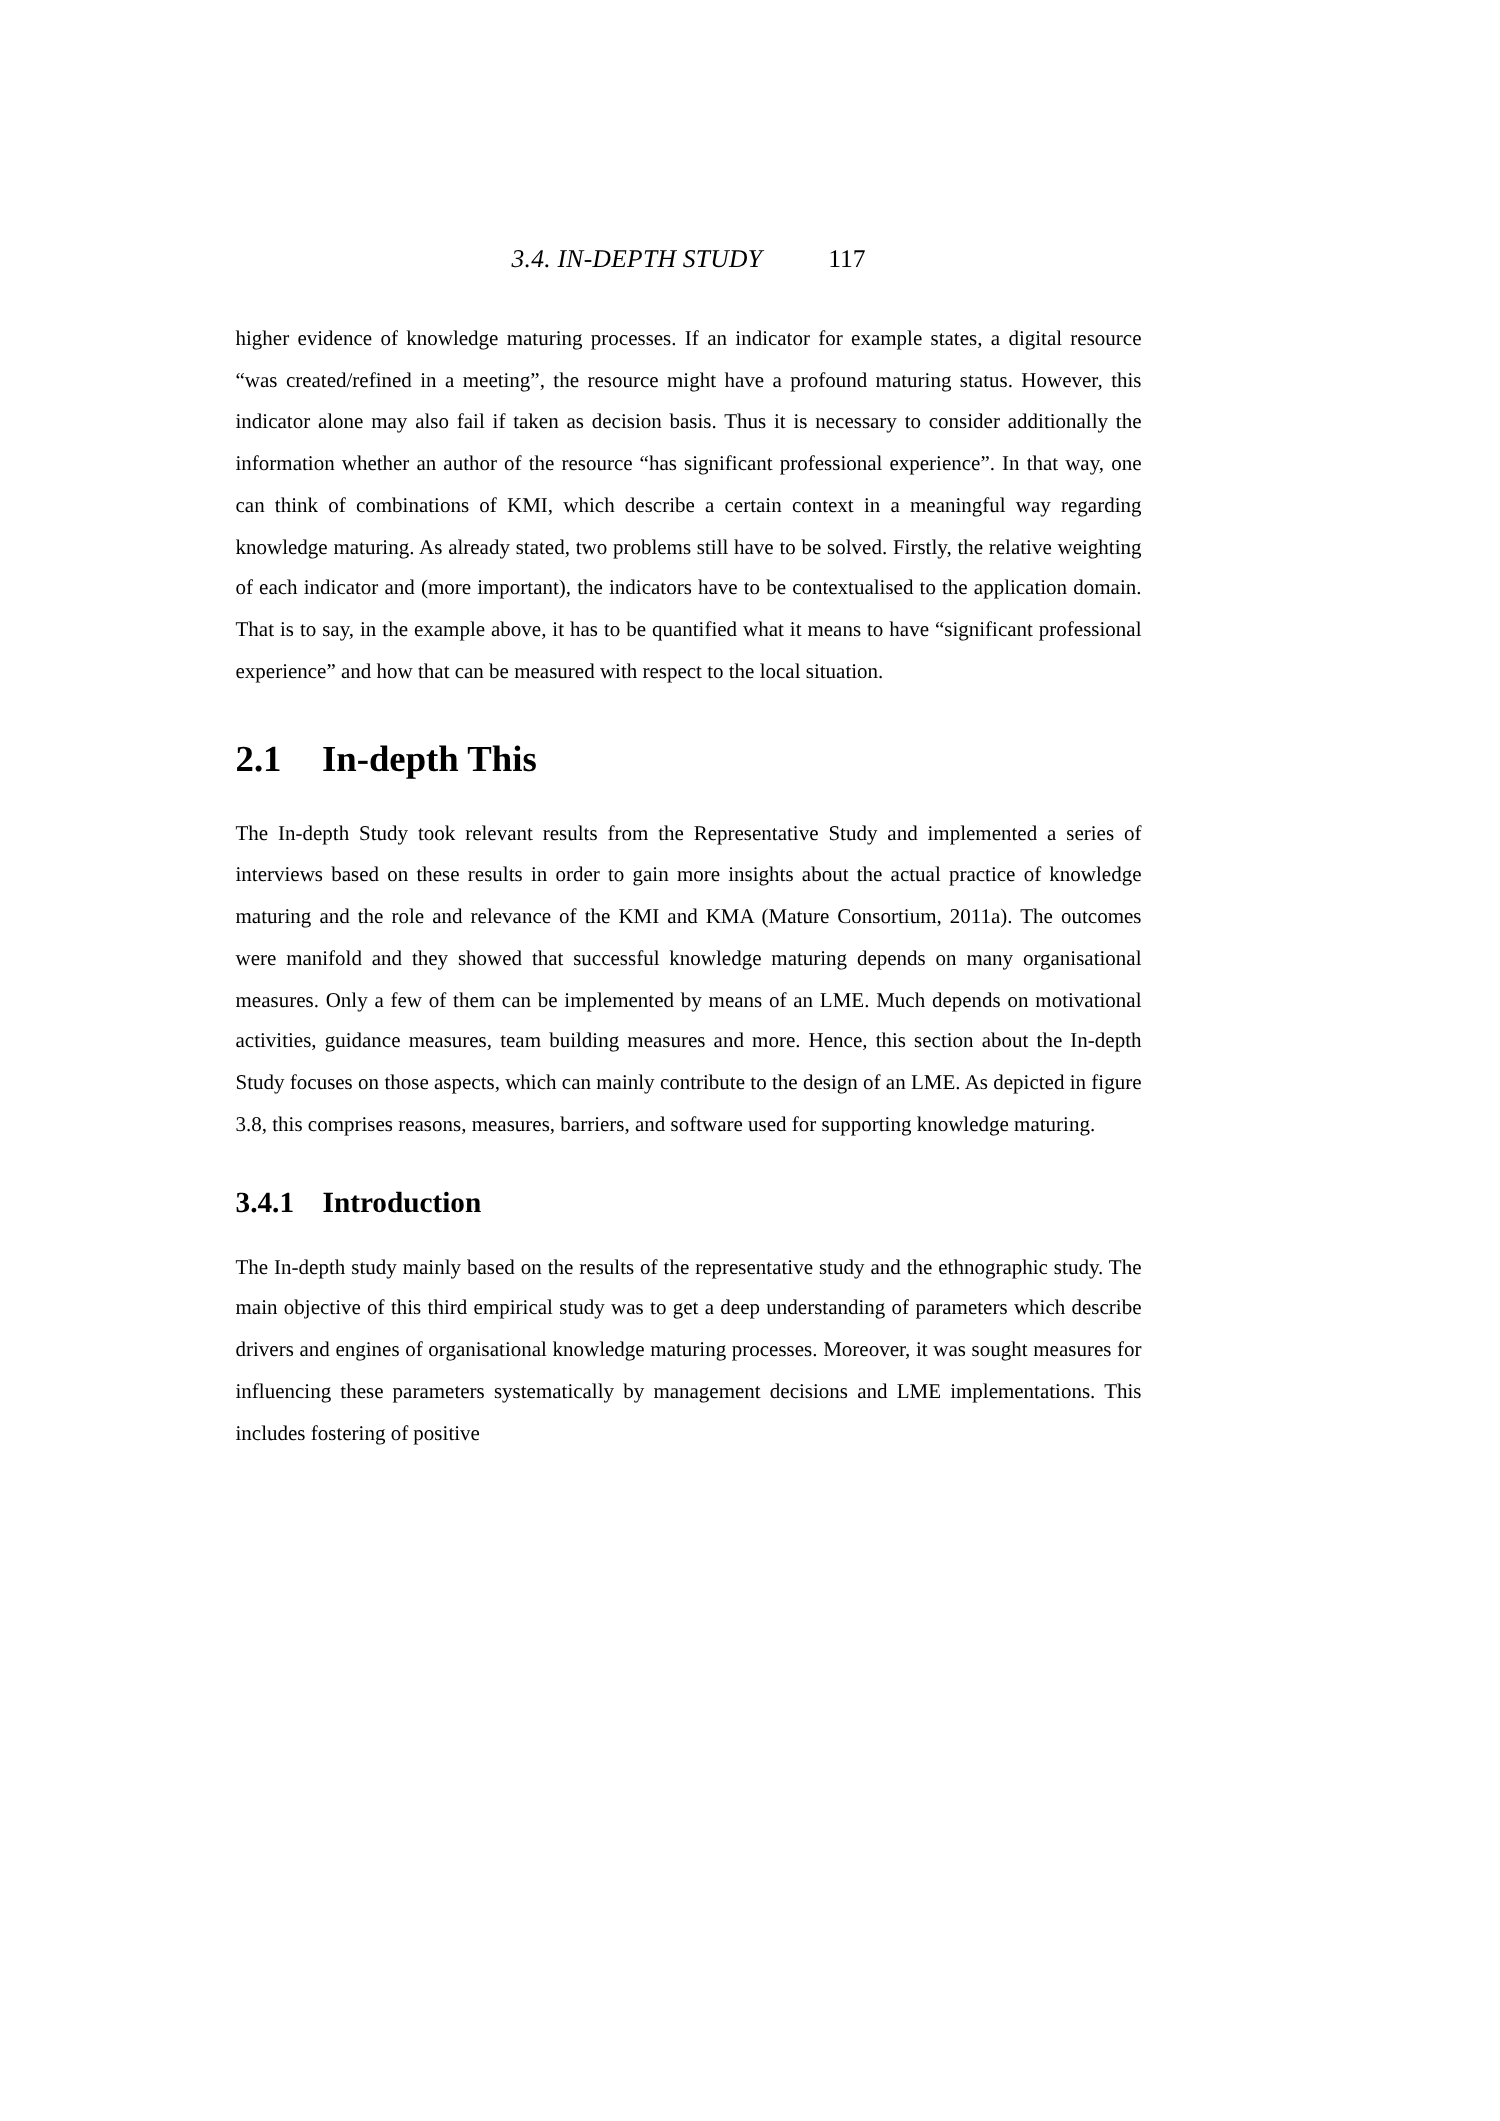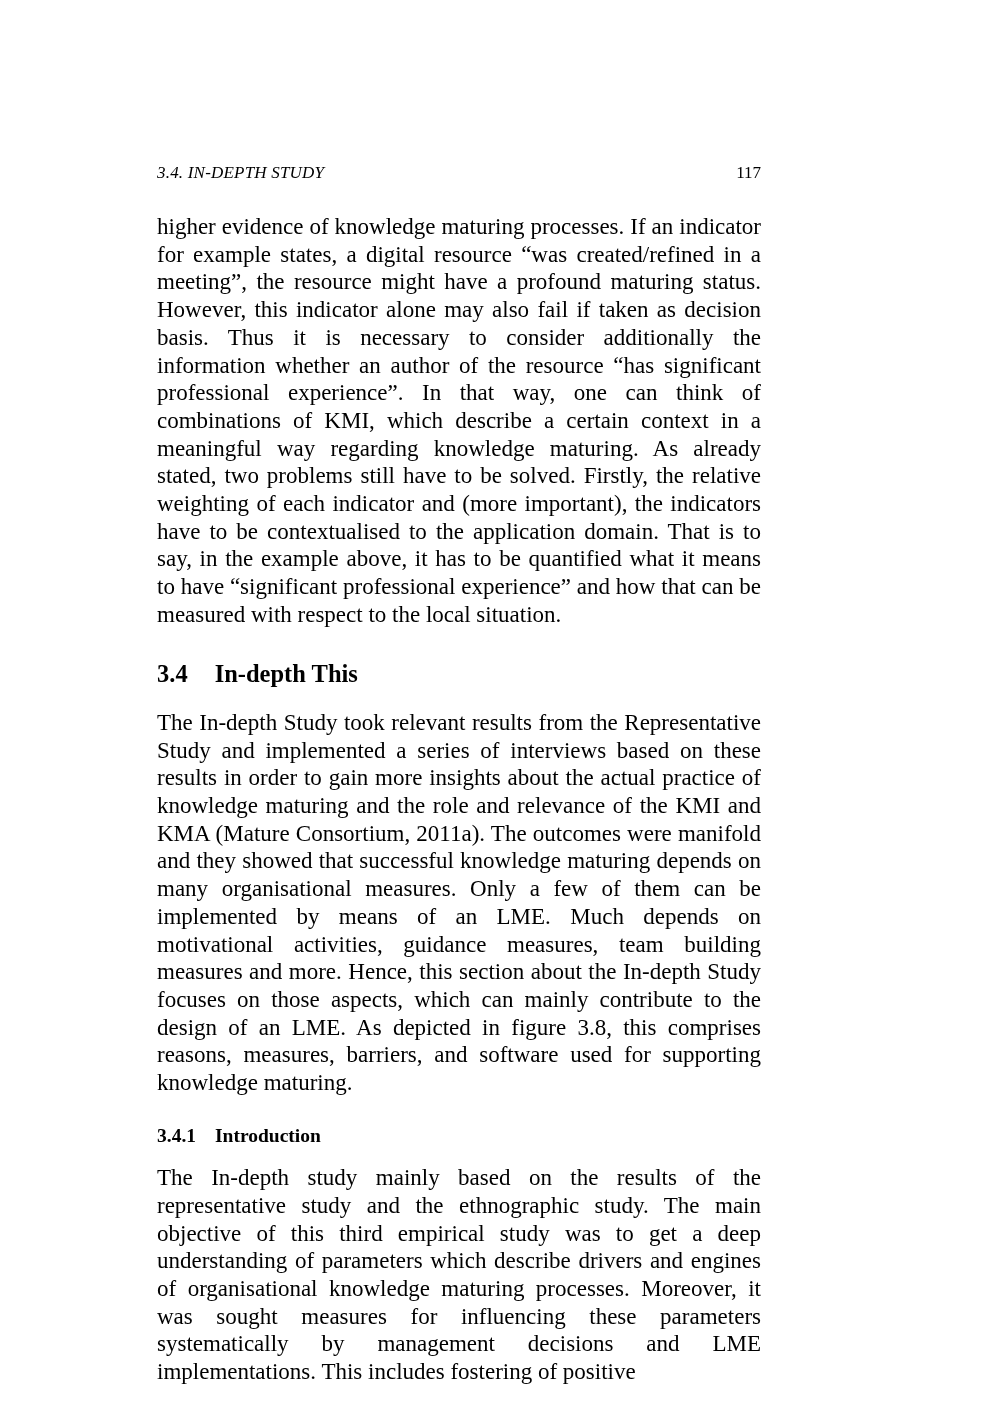--- a/index.html
+++ b/index.html
@@ -17,33 +17,33 @@
     overflow: hidden;
   }
   .text-block {
     position: absolute;
     left: 157px;
     top: 163px;
     width: 604px;
   }
   .running-header {
     display: flex;
-    justify-content: space-between;
+    justify-content: center;
     align-items: baseline;
     font-size: 17px;
     margin-bottom: 30px;
     gap: 44px;
   }
   .running-header .rh-title {
     font-style: italic;
     letter-spacing: 0.2px;
   }
   .body-par {
     margin: 0;
-    font-size: 23px;
+    font-size: 14px;
     line-height: 27.7px;
     text-align: justify;
     text-justify: inter-word;
   }
   .section-heading {
     margin: 30px 0 21px 0;
     font-size: 24.5px;
     font-weight: bold;
     line-height: 1.2;
   }
@@ -67,21 +67,21 @@
 <div class="page">
   <div class="text-block">
 
     <div class="running-header">
       <span class="rh-title">3.4. IN-DEPTH STUDY</span>
       <span class="rh-page">117</span>
     </div>
 
     <p class="body-par">higher evidence of knowledge maturing processes. If an indicator for example states, a digital resource “was created/refined in a meeting”, the resource might have a profound maturing status. However, this indicator alone may also fail if taken as decision basis. Thus it is necessary to consider additionally the information whether an author of the resource “has significant professional experience”. In that way, one can think of combinations of KMI, which describe a certain context in a meaningful way regarding knowledge maturing. As already stated, two problems still have to be solved. Firstly, the relative weighting of each indicator and (more important), the indicators have to be contextualised to the application domain. That is to say, in the example above, it has to be quantified what it means to have “significant professional experience” and how that can be measured with respect to the local situation.</p>
 
-    <h2 class="section-heading"><span class="sec-num">3.4</span><span>In-depth This</span></h2>
+    <h2 class="section-heading"><span class="sec-num">2.1</span><span>In-depth This</span></h2>
 
     <p class="body-par">The In-depth Study took relevant results from the Representative Study and implemented a series of interviews based on these results in order to gain more insights about the actual practice of knowledge maturing and the role and relevance of the KMI and KMA (Mature Consortium, 2011a). The outcomes were manifold and they showed that successful knowledge maturing depends on many organisational measures. Only a few of them can be implemented by means of an LME. Much depends on motivational activities, guidance measures, team building measures and more. Hence, this section about the In-depth Study focuses on those aspects, which can mainly contribute to the design of an LME. As depicted in figure 3.8, this comprises reasons, measures, barriers, and software used for supporting knowledge maturing.</p>
 
     <h3 class="subsection-heading"><span class="sec-num">3.4.1</span><span>Introduction</span></h3>
 
     <p class="body-par">The In-depth study mainly based on the results of the representative study and the ethnographic study. The main objective of this third empirical study was to get a deep understanding of parameters which describe drivers and engines of organisational knowledge maturing processes. Moreover, it was sought measures for influencing these parameters systematically by management decisions and LME implementations. This includes fostering of positive</p>
 
   </div>
 </div>
 

